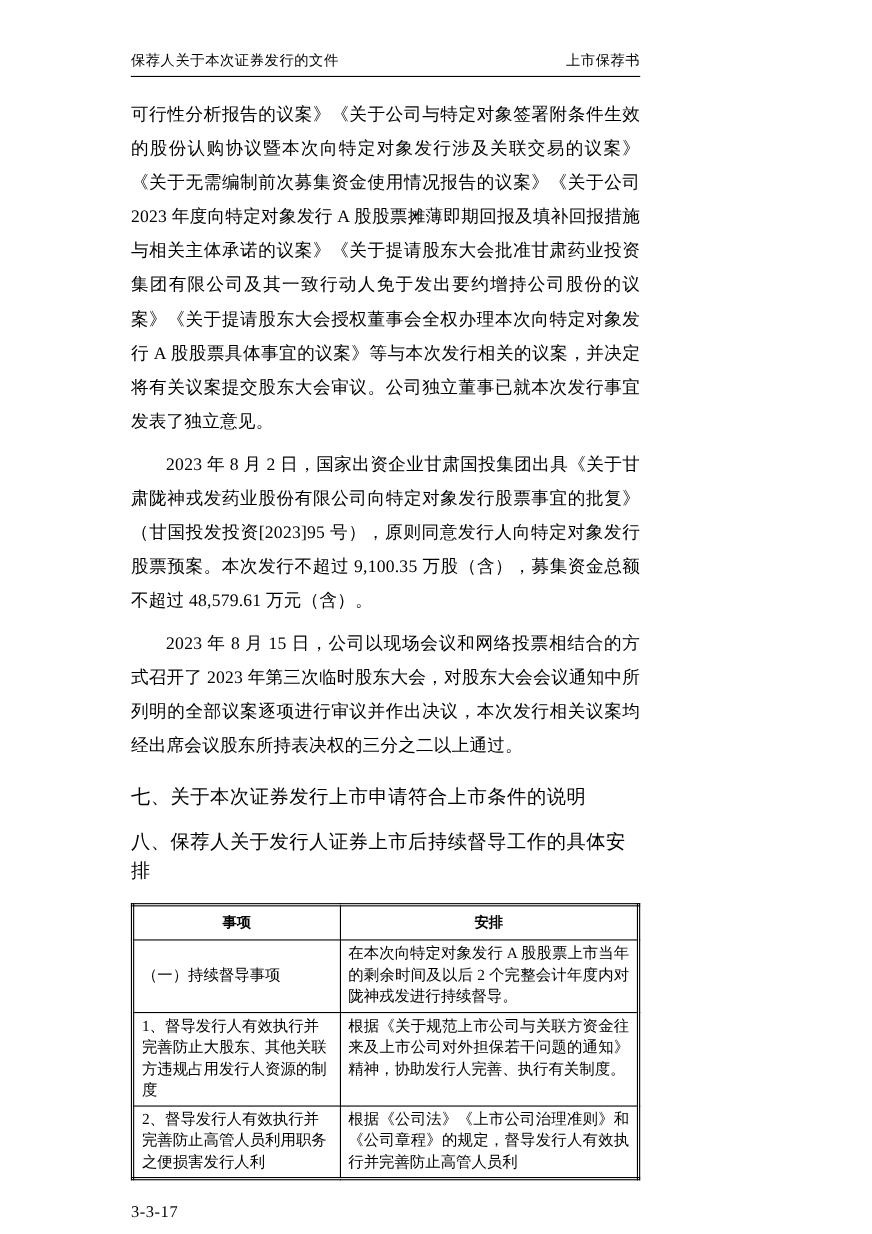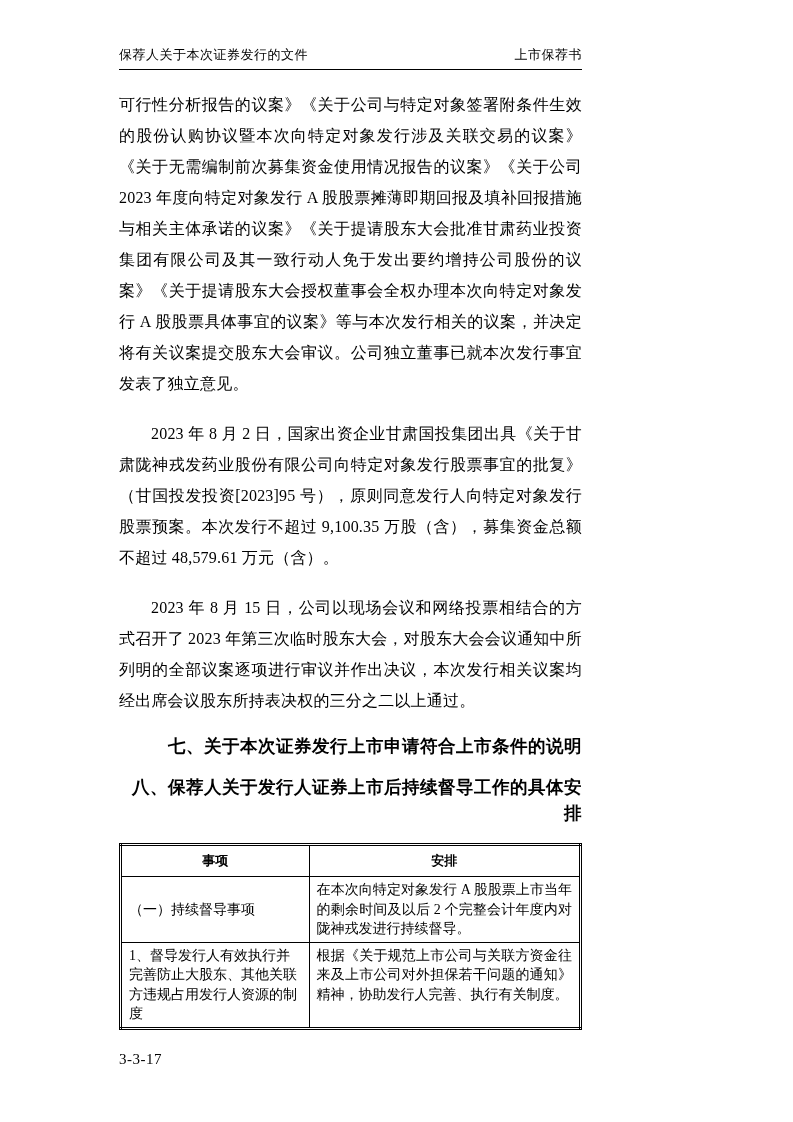--- a/index.html
+++ b/index.html
@@ -31,31 +31,30 @@
   
   .body-copy { margin-top: 19px; }
   .para {
     font-size: 16px;
     line-height: 31px;
     text-align: justify;
     text-align-last: left;
     letter-spacing: 0.2px;
   }
   .para.indent { text-indent: 2em; }
-  .para + .para { margin-top: 19px; }
+  .para + .para { margin-top: 8px; }
   
   .section-heading {
     font-family: "Liberation Sans", "DejaVu Sans", sans-serif;
-    font-weight: bold;
+    font-weight: normal;
     font-size: 17.5px;
     line-height: 26px;
     margin-top: 17px;
     margin-bottom: 13px;
     letter-spacing: 0.5px;
-    text-align: right;
   }
   .section-heading.h8 { margin-top: 15px; margin-bottom: 17px; }
   
   table.supervision {
     width: 100%;
     border-collapse: collapse;
     table-layout: fixed;
     border: 3px double #000000;
     font-size: 14px;
   }
@@ -120,20 +119,24 @@
       </thead>
       <tbody>
         <tr>
           <td class="vmid">（一）持续督导事项</td>
           <td class="cell-right">在本次向特定对象发行 A 股股票上市当年的剩余时间及以后 2 个完整会计年度内对陇神戎发进行持续督导。</td>
         </tr>
         <tr>
           <td>1、督导发行人有效执行并完善防止大股东、其他关联方违规占用发行人资源的制度</td>
           <td class="cell-right">根据《关于规范上市公司与关联方资金往来及上市公司对外担保若干问题的通知》精神，协助发行人完善、执行有关制度。</td>
         </tr>
+        <tr>
+          <td>2、督导发行人有效执行并完善防止高管人员利用职务之便损害发行人利</td>
+          <td class="cell-right">根据《公司法》《上市公司治理准则》和《公司章程》的规定，督导发行人有效执行并完善防止高管人员利</td>
+        </tr>
       </tbody>
     </table>
 
   </div>
 
   <div class="page-footer">3-3-17</div>
 
 </div>
 
 </body></html>

